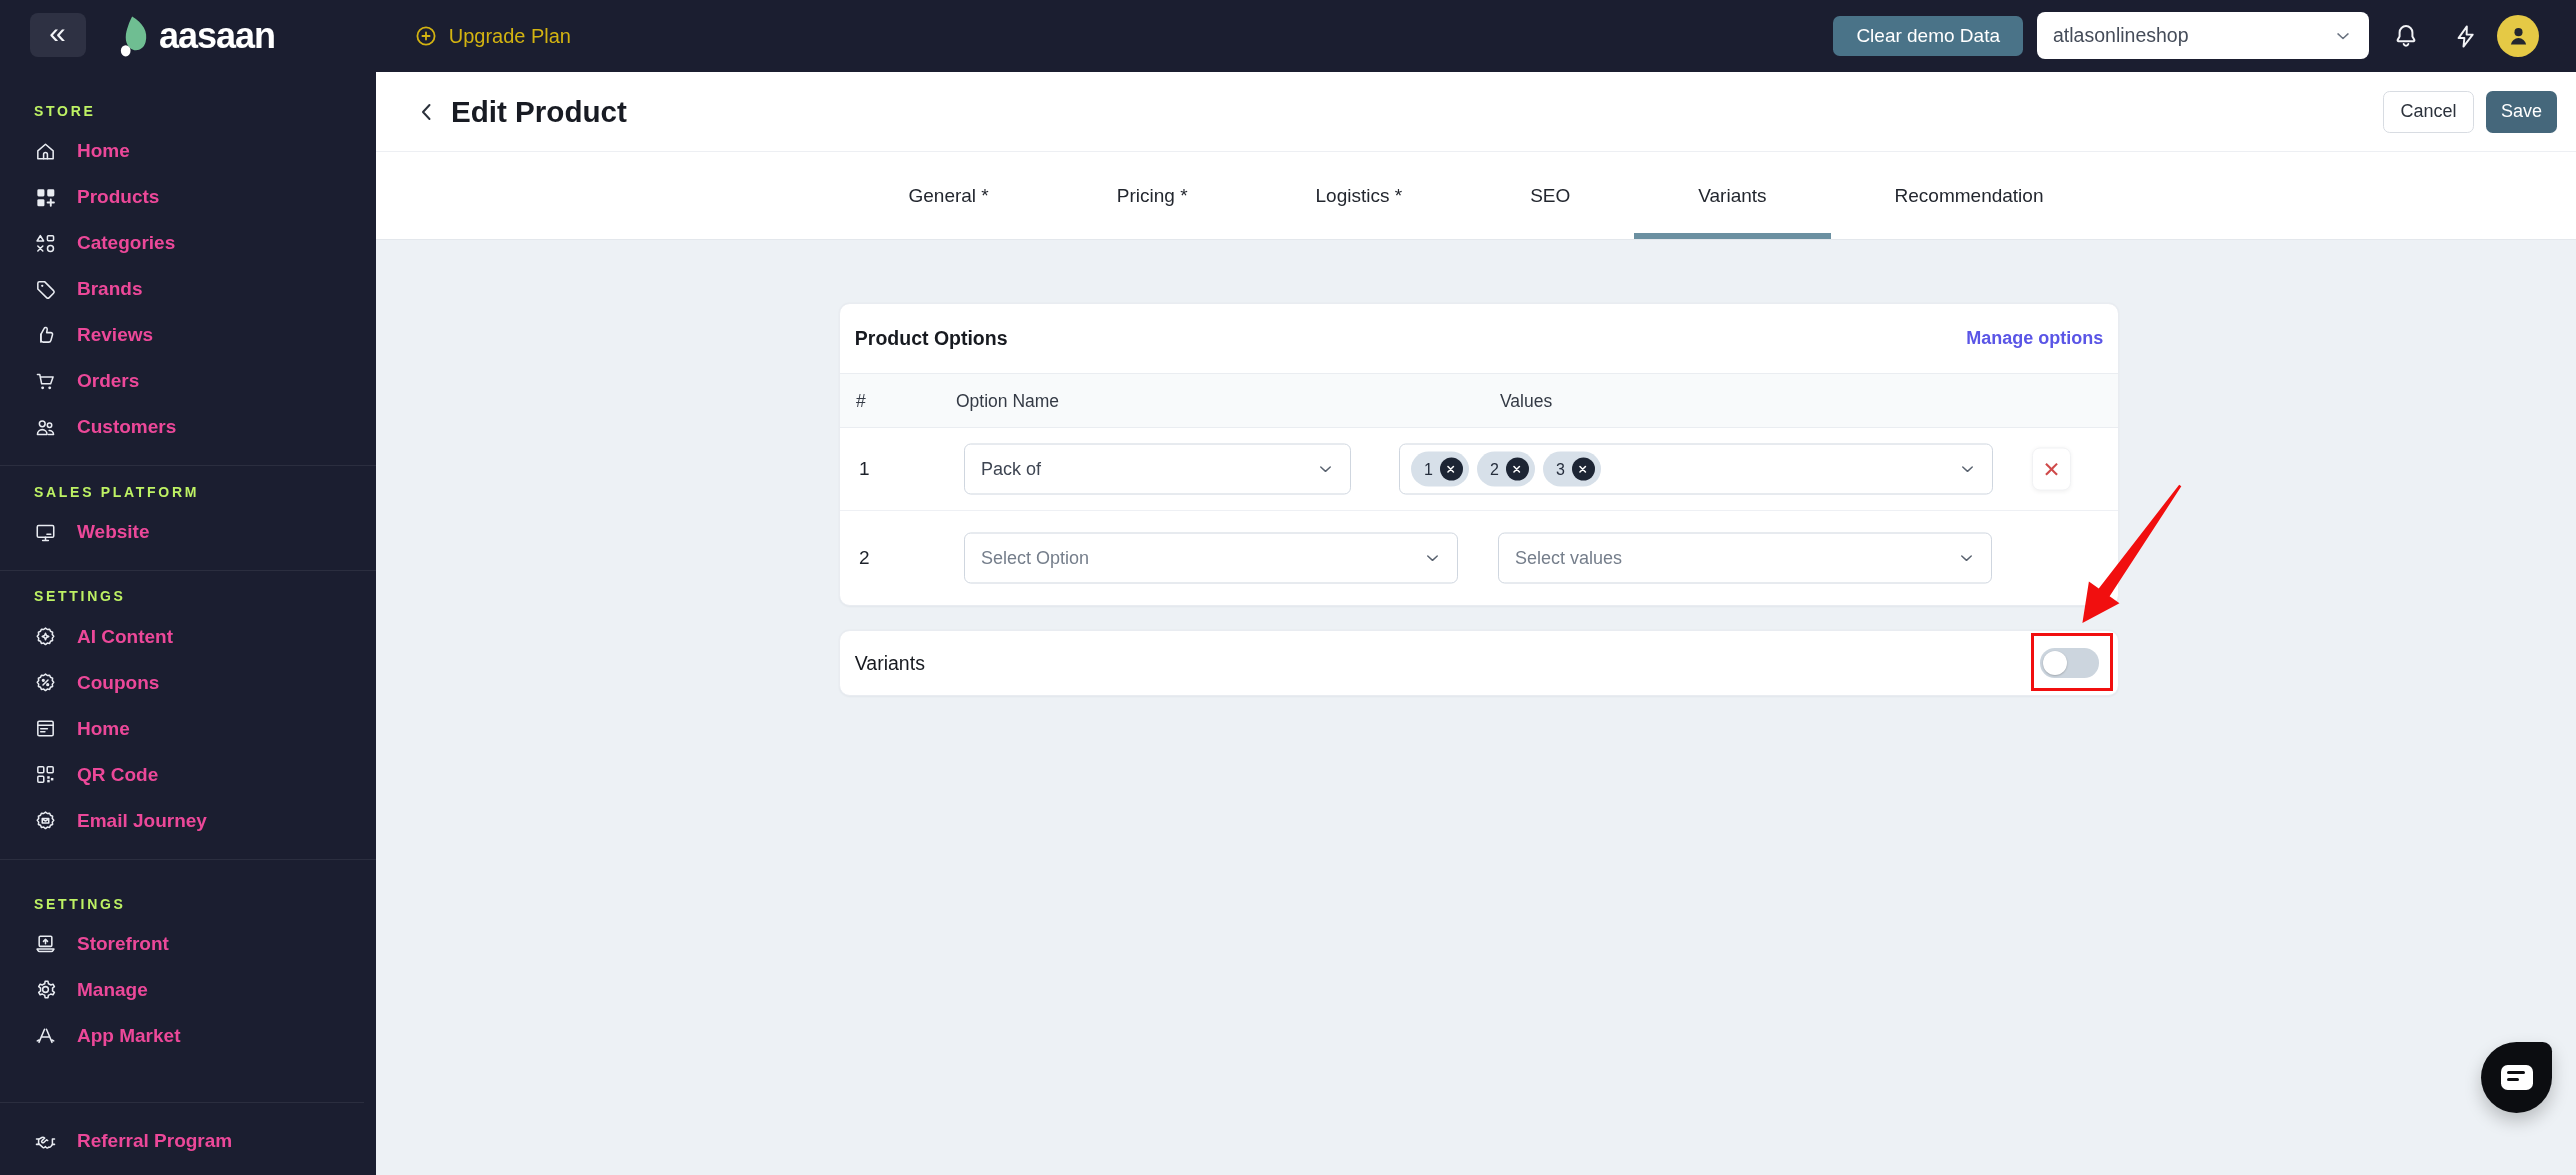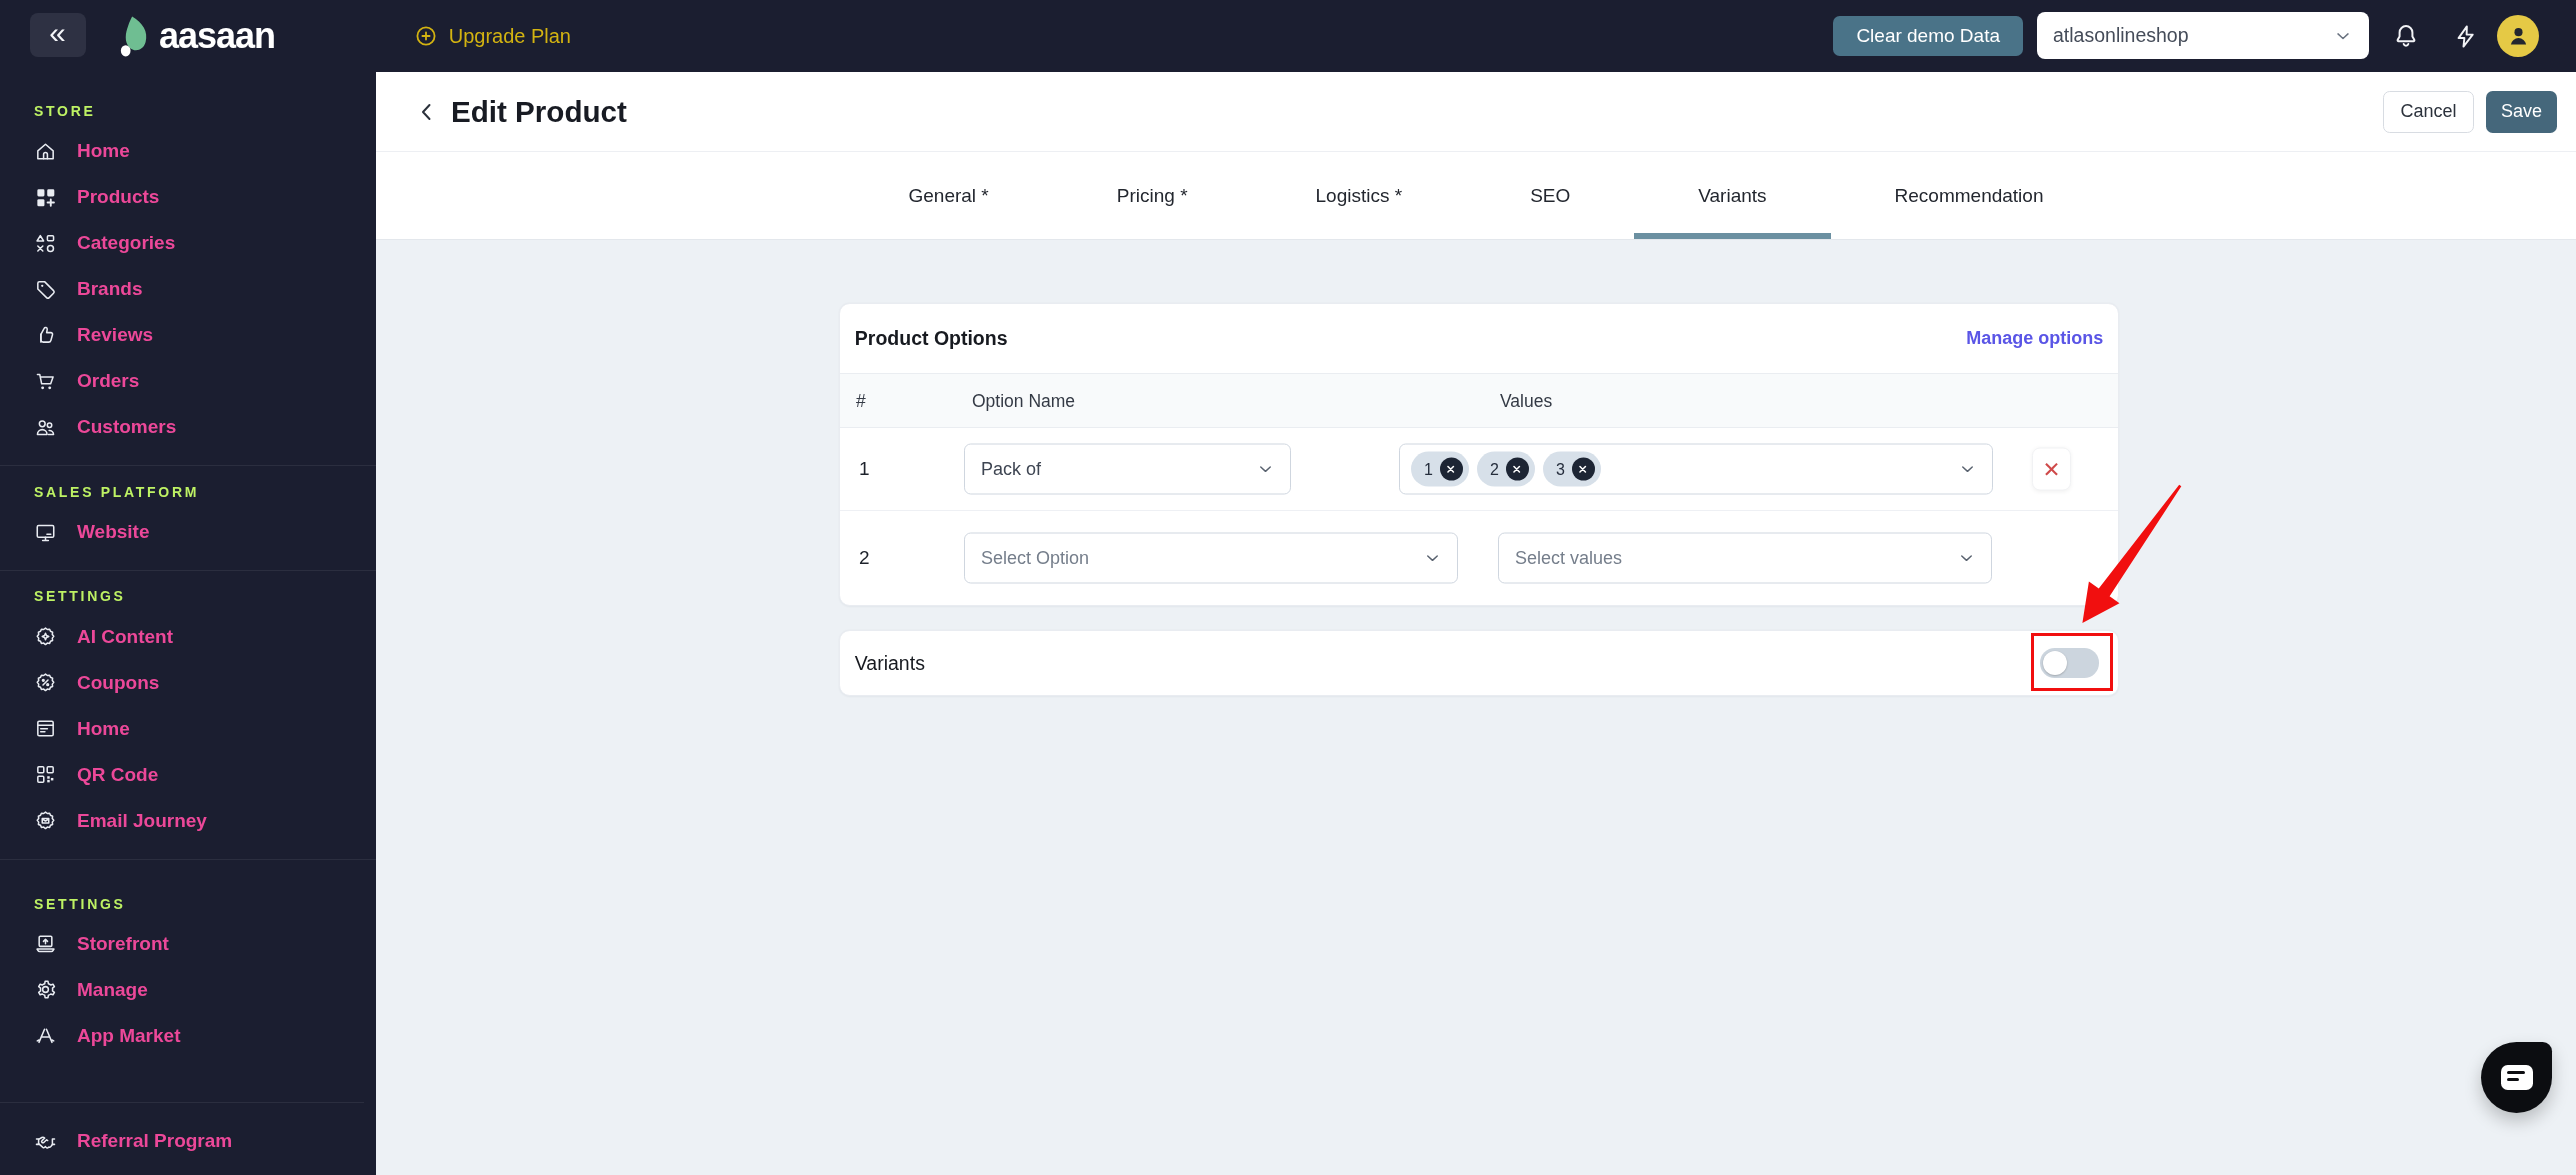--- a/index.html
+++ b/index.html
@@ -67,30 +67,30 @@
   .body-area { padding:63px 0 0 463px; }
   .card { width:1280px; background:#fff; border-radius:10.7px; border:0.7px solid #e9ecf1;
     box-shadow:0 0.7px 2px rgba(20,30,50,0.05); overflow:hidden; }
   .card-head { height:70px; display:flex; align-items:center; justify-content:space-between;
     padding:0 14.8px; border-bottom:0.7px solid #eaedf1; }
   .card-title { font-size:19.5px; font-weight:600; color:#171a20; }
   .manage-link { font-size:18px; font-weight:600; color:#5a55e6; cursor:pointer; }
   .t-head { height:54px; background:#f8fafb; border-bottom:0.7px solid #eaedf1; position:relative;
     font-size:17.5px; color:#343a45; font-weight:500; }
   .t-head span { position:absolute; top:50%; transform:translateY(-50%); }
-  .th-num { left:16px; } .th-option { left:132px;text-align:right; } .th-values { left:660px; }
+  .th-num { left:16px; } .th-option { left:116px;text-align:right; } .th-values { left:660px; }
   .t-row { position:relative; }
   .row1 { height:83px; border-bottom:0.7px solid #eef0f4; }
   .row2 { height:94px; }
   .row-num { position:absolute; left:19px; top:50%; transform:translateY(-50%); font-size:19px; color:#1d222b; }
   .select { position:absolute; top:50%; transform:translateY(-50%); height:51px; border:1px solid #cfd6df;
     border-radius:6.7px; background:#fff; display:flex; align-items:center; padding:0 14.8px 0 16px;
     font-size:18px; color:#3e4552; cursor:pointer; }
   .select .chev { margin-left:auto; }
-  .sel-opt-1 { left:124px; width:327px; }
+  .sel-opt-1 { left:124px; width:387px; }
   .sel-val-1 { left:559px; width:594px; padding-left:10.7px; }
   .sel-opt-2 { left:124px; width:494px; }
   .sel-val-2 { left:658px; width:494px; }
   .placeholder { color:#757e8b; }
   .chips { display:flex; gap:8px; }
   .chip { height:35px; background:#d7e0e9; border-radius:17.5px; display:flex; align-items:center; gap:6.7px;
     padding:0 6px 0 13.4px; font-size:16px; color:#252d3c; }
   .chip-x { width:23px; height:23px; border-radius:50%; background:#1d2534; display:flex;
     align-items:center; justify-content:center; cursor:pointer; }
   .del-btn { position:absolute; left:1192px; top:50%; transform:translateY(-50%); width:39px; height:43px;

